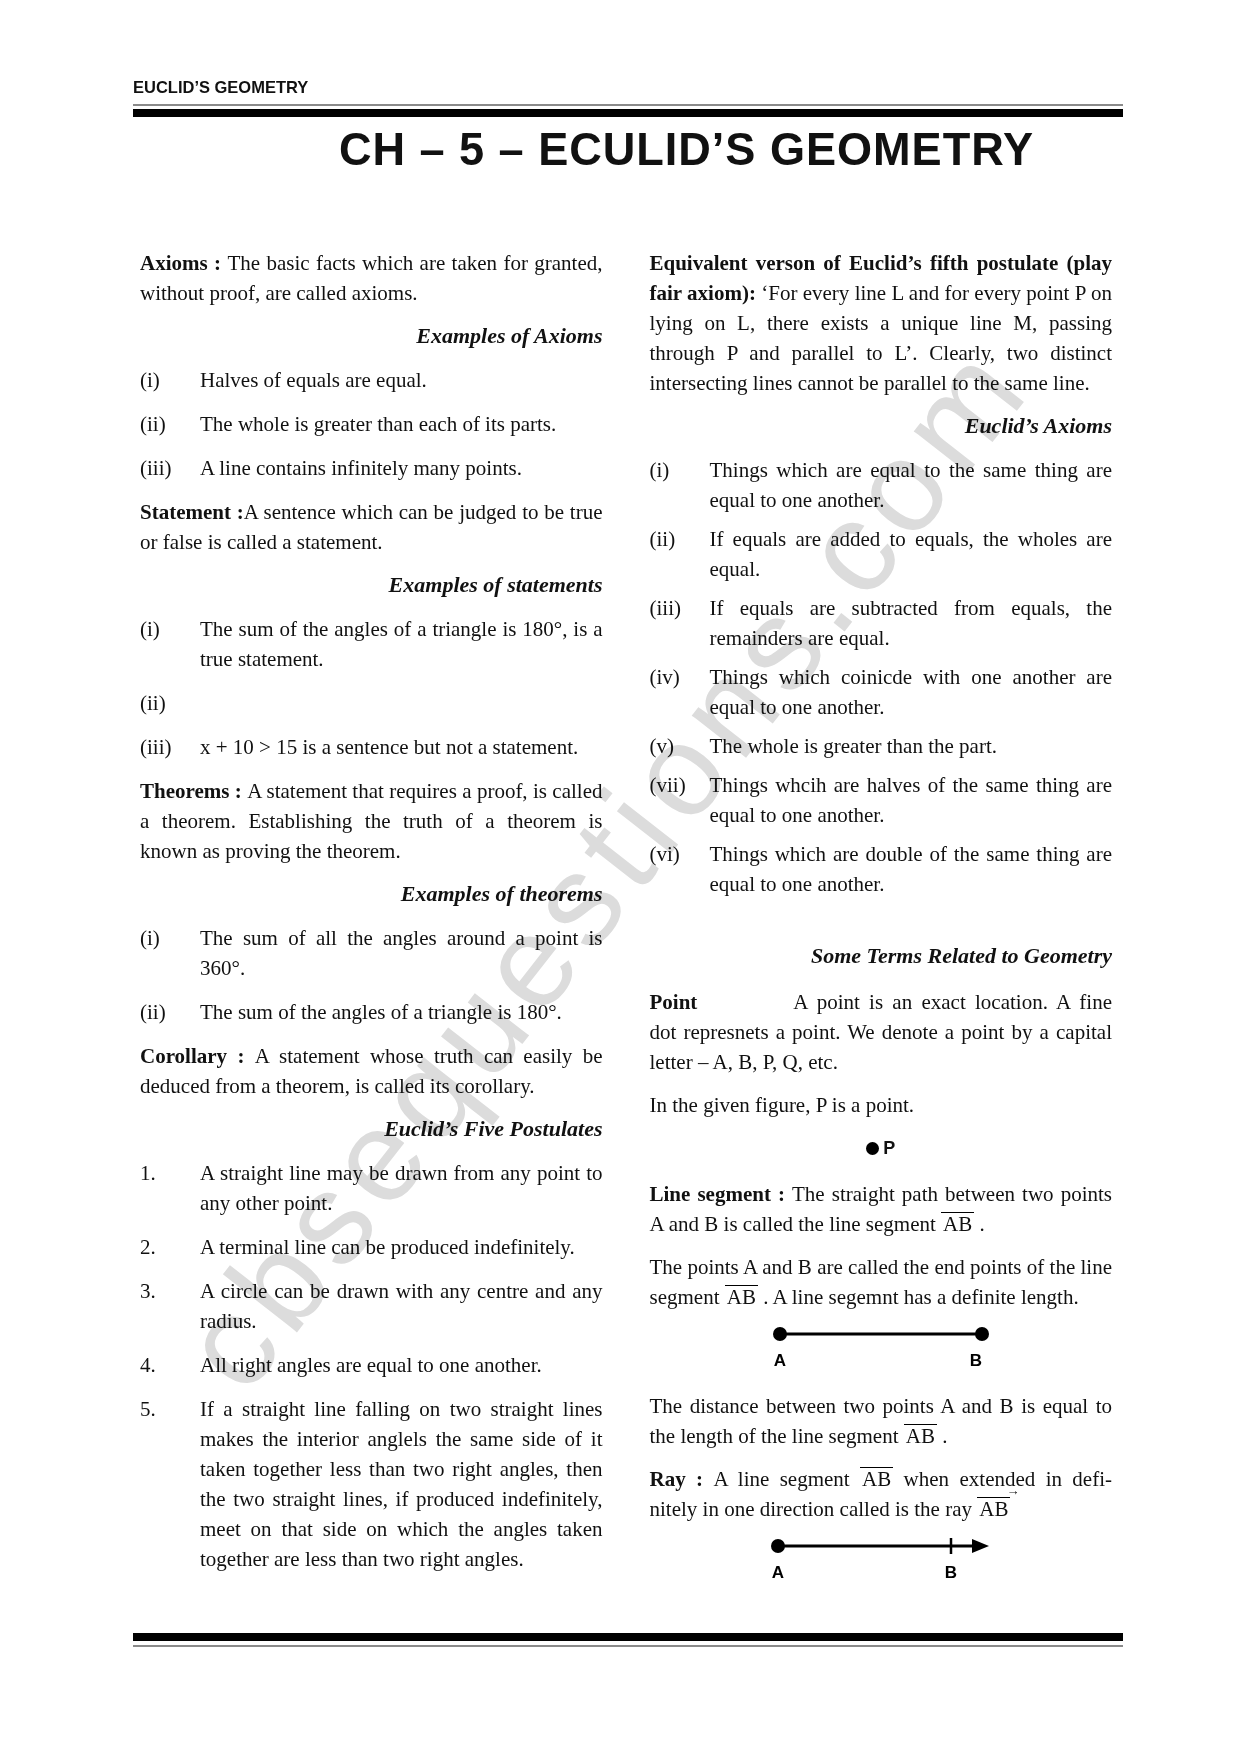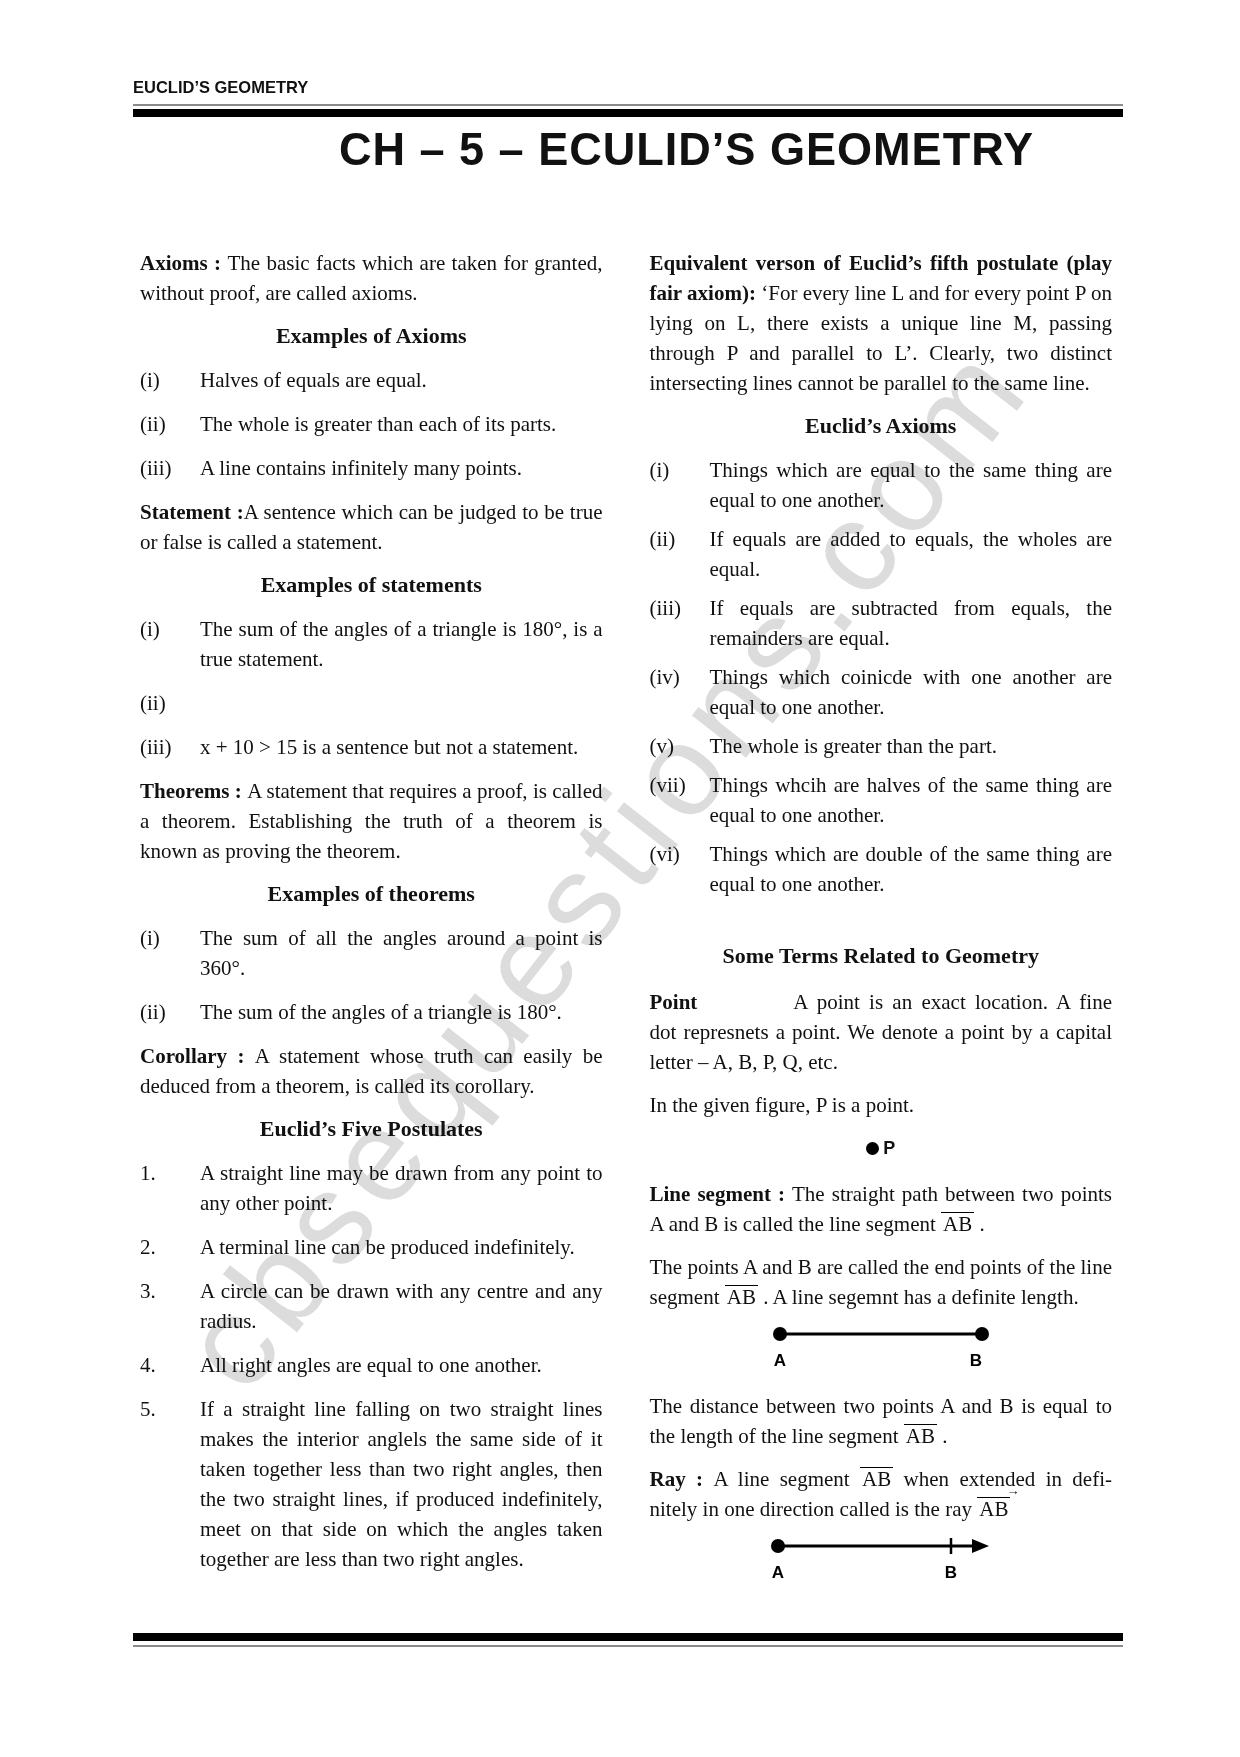--- a/index.html
+++ b/index.html
@@ -16,21 +16,21 @@
   .rule-thin-top{top:104px;height:2px;background:#8a8a8a;}
   .rule-thick-top{top:109px;height:8px;background:#000;}
   .rule-thick-bottom{top:1633px;height:8px;background:#000;}
   .rule-thin-bottom{top:1645px;height:2px;background:#8a8a8a;}
   .title{position:absolute;left:133px;right:0;top:122px;margin:0;text-align:center;
         font-family:"Liberation Sans", sans-serif;font-weight:bold;font-size:46px;
         letter-spacing:1px;transform:scaleX(.98);}
   .columns{position:absolute;left:140px;right:128px;top:236px;display:flex;gap:47px;}
   .col{flex:1;min-width:0;font-size:21px;line-height:30px;}
   .col p{margin:12px 0 13px;text-align:justify;}
-  .col h3{margin:0 0 14px;font-size:22px;line-height:30px;font-weight:bold;text-align:center;}
+  .col h3{margin:0 0 14px;font-size:22px;line-height:30px;font-weight:bold;text-align:right;font-style:italic;}
   .lbl{font-weight:bold;}
   .li{display:flex;margin:0 0 14px;}
   .li .marker{flex:0 0 60px;}
   .li .txt{flex:1;text-align:justify;font-family:Liberation Serif, serif;}
   .col-right .li-tight{margin-bottom:9px;}
   .terms-heading{margin-top:42px !important;margin-bottom:16px !important;}
   .pt-gap{display:inline-block;width:96px;}
   .ab{display:inline-block;border-top:1.6px solid #000;padding:0 2px;line-height:1.08;}
   .ab-ray{position:relative;}
   .ray-arrow{position:absolute;top:-14px;right:-9px;font-size:13px;line-height:13px;}

